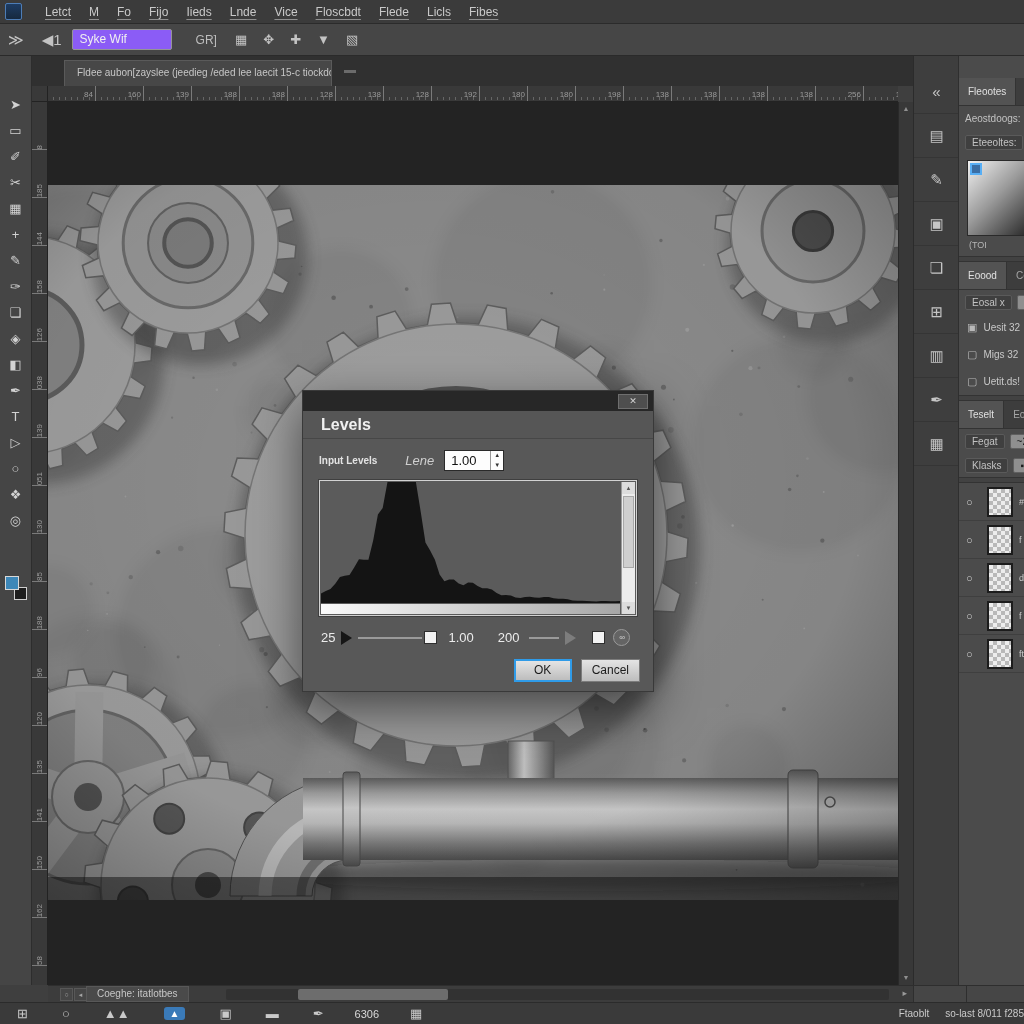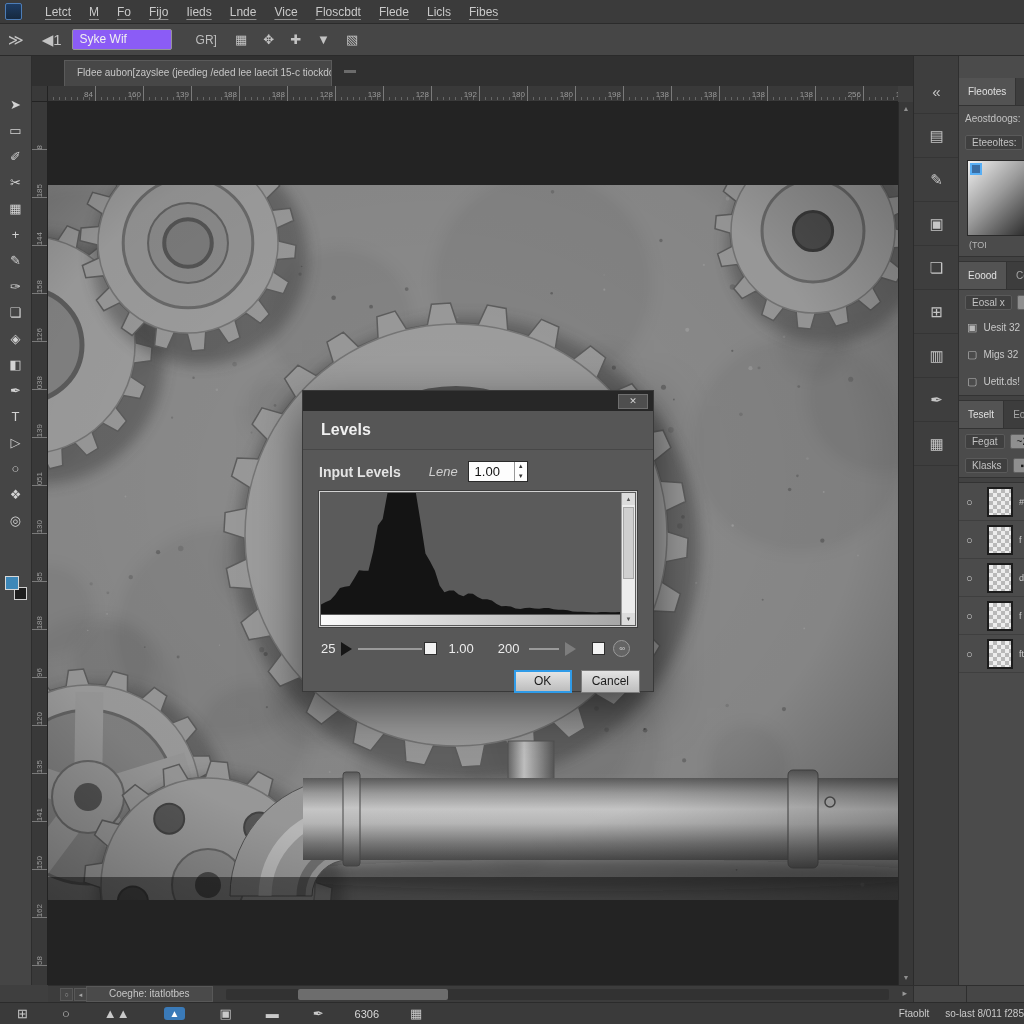--- a/index.html
+++ b/index.html
@@ -46,21 +46,21 @@
   
   .canvas-area { position:absolute; left:48px; top:102px; width:850px; height:883px; background:#232323; overflow:hidden; z-index:1; }
   .photo { position:absolute; left:0; top:83px; width:850px; height:715px; }
 
   
   .vscroll { position:absolute; left:898px; top:102px; width:15px; height:883px; background:#383838; border-left:1px solid #292929; z-index:3; }
   .vscroll .arr { position:absolute; left:0; width:14px; height:14px; color:#8f8f8f; font-size:7px; text-align:center; line-height:14px; }
   .vscroll .arr.up { top:0; } .vscroll .arr.down { bottom:0; }
   .hscroll { position:absolute; left:48px; top:985px; width:865px; height:17px; background:#3c3c3c; border-top:1px solid #2e2e2e; z-index:3; }
   .hs-btn { position:absolute; top:2px; width:13px; height:13px; background:#464646; border:1px solid #585858; color:#a5a5a5; font-size:7px; text-align:center; line-height:12px; }
-  .hs-chip { position:absolute; left:38px; top:0; height:16px; background:#4a4a4a; border:1px solid #585858; color:#c6c6c6; font-size:10px; line-height:14px; padding:0 22px; white-space:nowrap; }
+  .hs-chip { position:absolute; left:38px; top:0; height:16px; background:#4a4a4a; border:1px solid #585858; color:#c6c6c6; font-size:10px; line-height:14px; padding:0 10px; white-space:nowrap; }
   .hs-track { position:absolute; left:178px; right:24px; top:3px; height:11px; background:#323232; border-radius:2px; }
   .hs-handle { position:absolute; left:72px; width:150px; top:0; height:11px; background:#6d6d6d; border-radius:2px; }
   .hs-right-arr { position:absolute; right:6px; top:2px; color:#9a9a9a; font-size:9px; }
   .scroll-corner { position:absolute; left:913px; top:985px; width:111px; height:17px; background:#464646; border-top:1px solid #2e2e2e; border-left:1px solid #2e2e2e; z-index:3; }
   .scroll-corner::after { content:""; position:absolute; left:52px; top:0; bottom:0; width:1px; background:#2e2e2e; }
 
   
   .rstrip { position:absolute; left:913px; top:56px; width:45px; height:929px; background:#3e3e3e; border-left:1px solid #2b2b2b; z-index:4; }
   .rstrip .sico { width:45px; height:44px; color:#c6c6c6; font-size:15px; text-align:center; line-height:44px; border-bottom:1px solid #353535; }
   .rstrip .sico:first-child { margin-top:14px; }
@@ -84,23 +84,23 @@
   .layer-thumb { width:26px; height:30px; margin-left:7px; border:2px solid #1c1c1c;
       background-image:linear-gradient(45deg,#b9b9b9 25%,transparent 25%,transparent 75%,#b9b9b9 75%),
                        linear-gradient(45deg,#b9b9b9 25%,#ededed 25%,#ededed 75%,#b9b9b9 75%);
       background-size:8px 8px; background-position:0 0,4px 4px; }
   .layer-label { color:#c8c8c8; font-size:9px; margin-left:6px; }
 
   
   .dialog { position:absolute; left:302px; top:390px; width:352px; height:302px; background:#585858; border:1px solid #393939; box-shadow:0 16px 44px rgba(0,0,0,.55); z-index:10; }
   .dlg-titlebar { height:20px; background:#272727; display:flex; justify-content:flex-end; align-items:center; padding-right:5px; }
   .dlg-close { width:30px; height:15px; background:#4e4e4e; border:1px solid #6e6e6e; color:#d2d2d2; font-size:9px; text-align:center; line-height:13px; }
-  .dlg-header { height:39px; background:#565656; border-bottom:1px solid #474747; display:flex; align-items:center; padding-left:18px; font-size:16px; font-weight:bold; color:#f0f0f0; }
+  .dlg-header { height:28px; background:#565656; border-bottom:1px solid #474747; display:flex; align-items:center; padding-left:18px; font-size:16px; font-weight:bold; color:#f0f0f0; }
   .dlg-row1 { display:flex; align-items:center; padding:11px 16px 7px; }
-  .lbl-input-levels { font-size:14px; font-weight:bold; color:#e3e3e3; }
+  .lbl-input-levels { font-size:10px; font-weight:bold; color:#e3e3e3; }
   .lbl-gamma { font-size:13px; color:#cfcfcf; margin-left:28px; font-style:italic; }
   .gamma-box { margin-left:10px; width:60px; height:21px; background:#fdfdfd; border:1px solid #2a2a2a; display:flex; }
   .gamma-val { flex:1; font-size:13px; color:#111; padding:2px 0 0 6px; }
   .gamma-spin { width:13px; border-left:1px solid #999; display:flex; flex-direction:column; }
   .gamma-spin span { flex:1; font-size:6px; color:#333; text-align:center; line-height:9px; }
   .hist-box { margin:2px 16px 0; height:136px; background:#5b5b5b; border:1px solid #d2d2d2; outline:1px solid #3f3f3f; position:relative; }
   .hist-svg { position:absolute; left:1px; top:1px; right:16px; bottom:12px; width:calc(100% - 17px); height:calc(100% - 13px); }
   .hist-grad { position:absolute; left:1px; right:16px; bottom:1px; height:10px; background:linear-gradient(90deg,#fbfbfb,#a6a6a6); }
   .hist-scroll { position:absolute; right:1px; top:1px; bottom:1px; width:14px; background:#ececec; border-left:1px solid #9a9a9a; }
   .hist-scroll .sarr { position:absolute; left:0; width:13px; height:12px; background:#dcdcdc; color:#555; font-size:6px; text-align:center; line-height:12px; }

